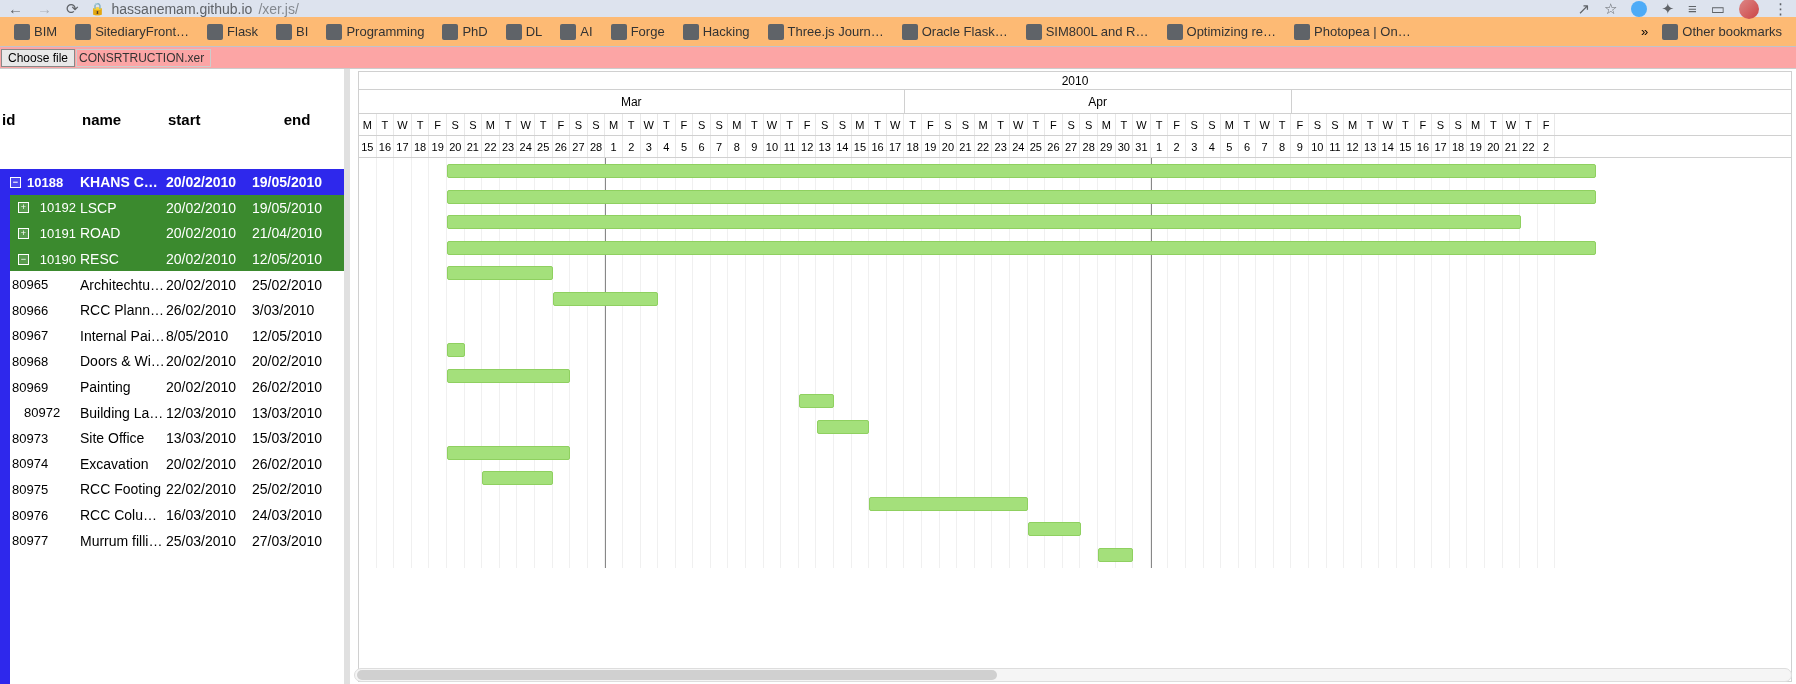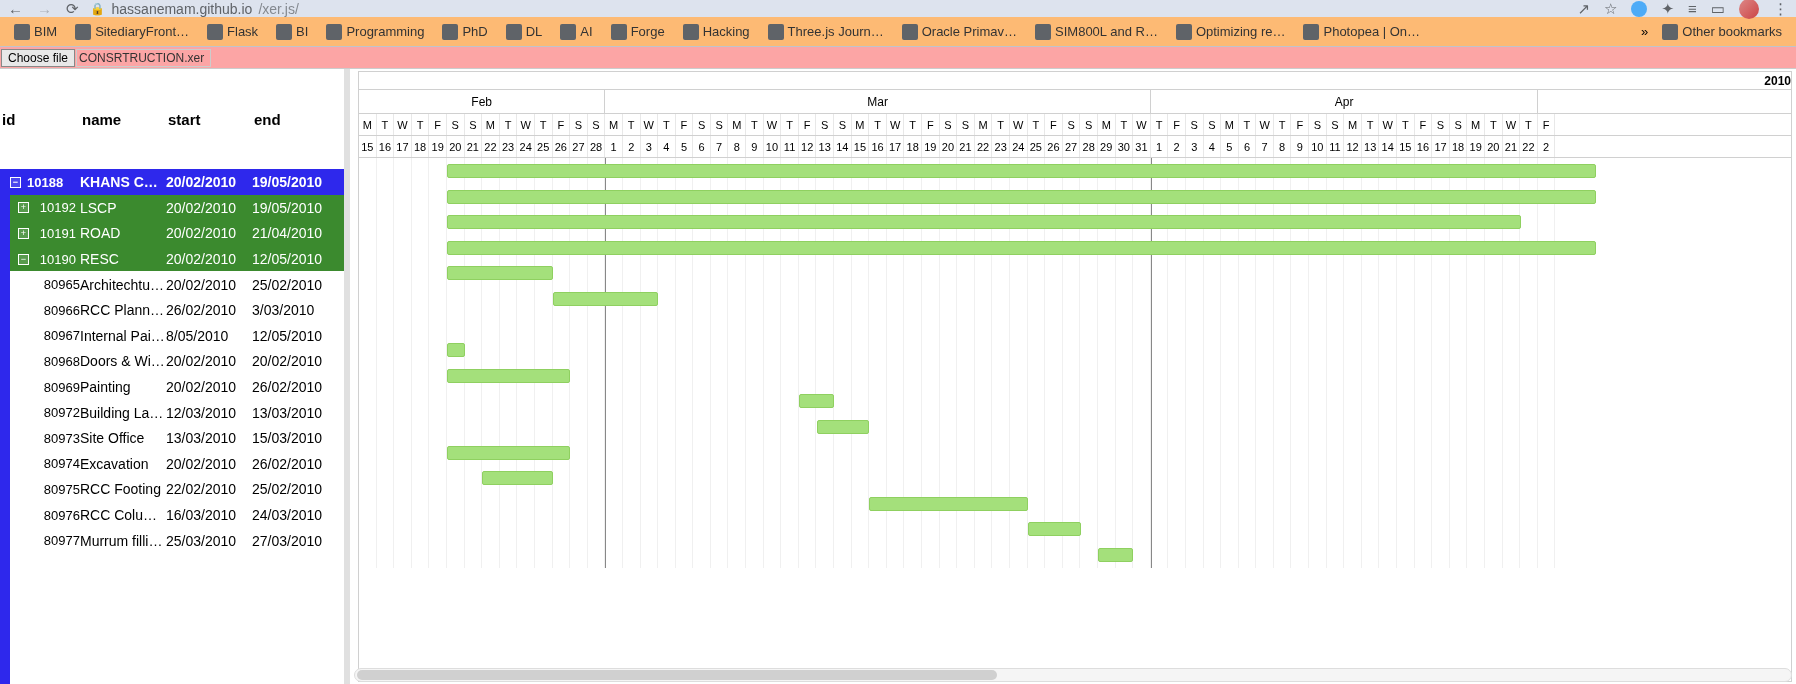--- a/index.html
+++ b/index.html
@@ -25,42 +25,42 @@
 .file-name { padding-left: 2px; color: #333; border: 1px solid #ccc; flex: 0 0 auto; padding-right: 6px; height: 18px; line-height: 16px; margin: 1px 0; }
 
 
 .main { display: flex; height: 615px; }
 .left-pane { width: 350px; flex-shrink: 0; border-right: 6px solid #e0e0e0; position: relative; overflow: hidden; }
 
 .left-header { height: 100px; display: flex; align-items: center; font-weight: bold; font-size: 15px; padding-left: 2px; }
 .hcol-id { width: 80px; }
 .hcol-name { width: 86px; }
 .hcol-start { width: 86px; }
-.hcol-end { width: 86px; }
+.hcol-end { width: 86px; text-align: center; }
 
 .task-rows { }
 .trow { display: flex; height: 25.6px; align-items: center; border-top: 1px solid transparent; }
 .trow.selected { background: #2e28ec; color: #fff; font-weight: bold; }
 .trow.wbs { background: #3b8a2e; color: #fff; }
-.trow .tcol-id { width: 80px; display: flex; align-items: center; gap: 2px; padding-left: 2px; font-size: 13px; justify-content: flex-end; }
+.trow .tcol-id { width: 80px; display: flex; align-items: center; gap: 2px; padding-left: 2px; font-size: 13px; }
 .trow.wbs .tcol-id, .trow.selected .tcol-id { justify-content: flex-start; }
 .trow .tcol-name { width: 86px; white-space: nowrap; overflow: hidden; text-overflow: ellipsis; font-size: 14px; }
 .trow .tcol-start { width: 86px; font-size: 14px; }
 .trow .tcol-end { width: 86px; font-size: 14px; }
 .expander { width: 11px; height: 11px; border: 1px solid currentColor; display: inline-flex; align-items: center; justify-content: center; font-size: 9px; line-height: 1; cursor: pointer; background: rgba(255,255,255,0.15); }
 .trow.wbs .tcol-id { font-weight: normal; }
 .trow.wbs.lvl1 .tcol-id span.idnum { margin-left: auto; margin-right: 4px; }
 .trow.selected .tcol-id span.idnum { margin-left: 4px; }
 
 .left-blue-strip { position: absolute; left: 0; top: 100px; width: 10px; bottom: 0; background: #2e28ec; }
 
 
 .right-pane { flex: 1; overflow: hidden; position: relative; padding: 2px 4px 2px 8px; }
 .gantt-wrap { border: 1px solid #d0d0d0; height: 100%; position: relative; overflow: hidden; }
-.year-row { height: 18px; border-bottom: 1px solid #d0d0d0; text-align: right; font-size: 12px; line-height: 18px; font-weight: bold; }
+.year-row { height: 18px; border-bottom: 1px solid #d0d0d0; text-align: center; font-size: 12px; line-height: 18px; }
 .month-row { height: 24px; display: flex; border-bottom: 1px solid #d0d0d0; }
 .month-cell { border-right: 1px solid #d0d0d0; text-align: center; font-size: 12px; line-height: 24px; }
 .day-row { height: 22px; display: flex; border-bottom: 1px solid #d0d0d0; font-size: 11px; }
 .day-cell { width: 17.6px; border-right: 1px solid #e8e8e8; text-align: center; line-height: 22px; }
 .num-row { height: 22px; display: flex; border-bottom: 1px solid #d0d0d0; font-size: 11px; }
 .num-cell { width: 17.6px; border-right: 1px solid #e8e8e8; text-align: center; line-height: 22px; }
 
 .gantt-body { position: relative; }
 .grid-lines { position: absolute; inset: 0; display: flex; }
 .grid-col { width: 17.6px; border-right: 1px solid #f0f0f0; }
@@ -141,21 +141,21 @@
     <div class="bm">
       <span class="bm-icon"></span>
       <span>Hacking</span>
     </div>
     <div class="bm">
       <span class="bm-icon"></span>
       <span>Three.js Journ…</span>
     </div>
     <div class="bm">
       <span class="bm-icon"></span>
-      <span>Oracle Primav…</span>
+      <span>Oracle Flask…</span>
     </div>
     <div class="bm">
       <span class="bm-icon"></span>
       <span>SIM800L and R…</span>
     </div>
     <div class="bm">
       <span class="bm-icon"></span>
       <span>Optimizing re…</span>
     </div>
     <div class="bm">
@@ -311,21 +311,20 @@
           <div class="tcol-start">25/03/2010</div>
           <div class="tcol-end">27/03/2010</div>
         </div>
       </div>
   </div>
 
   <div class="right-pane">
     <div class="gantt-wrap">
       <div class="year-row">2010</div>
       <div class="month-row" id="month-row">
-          <div class="month-cell" style="width: 246.4px;">Feb</div>
           <div class="month-cell" style="width: 545.6px;">Mar</div>
           <div class="month-cell" style="width: 387.2px;">Apr</div>
         </div>
       <div class="day-row" id="day-row">
           <div class="day-cell">M</div>
           <div class="day-cell">T</div>
           <div class="day-cell">W</div>
           <div class="day-cell">T</div>
           <div class="day-cell">F</div>
           <div class="day-cell">S</div>

